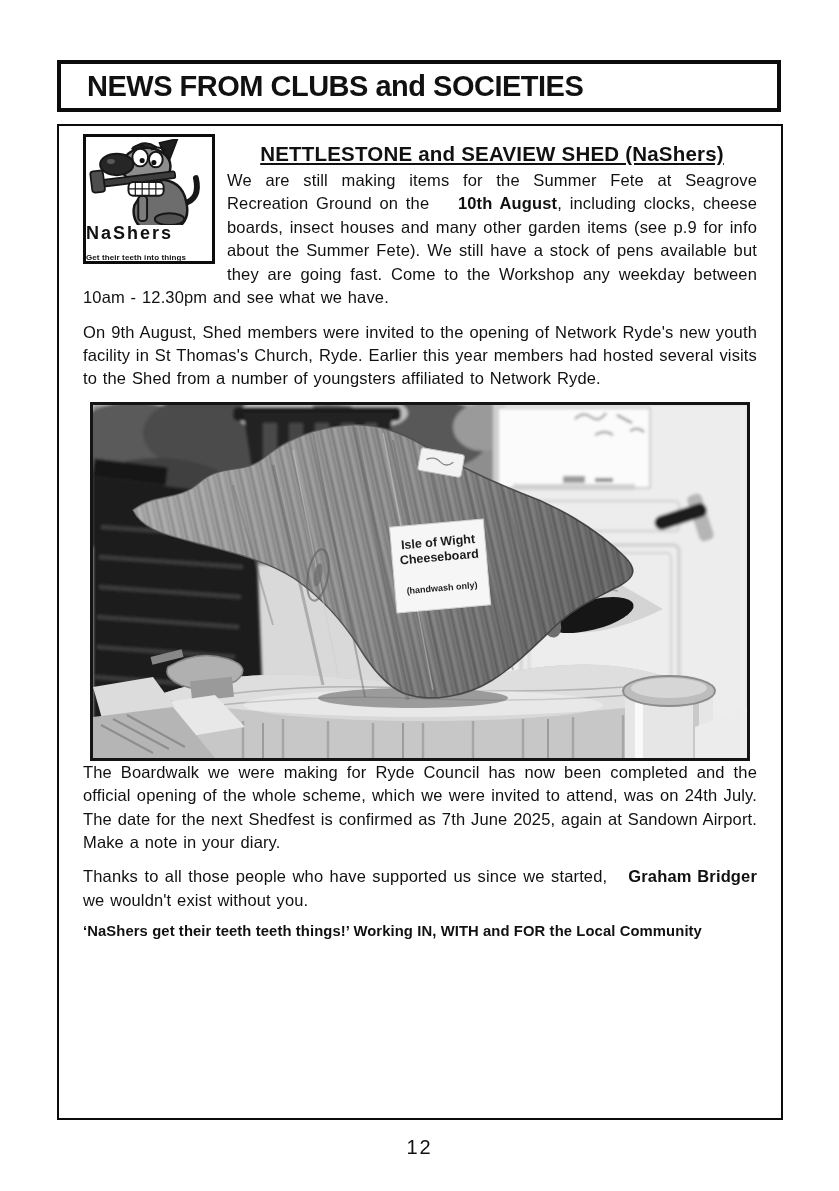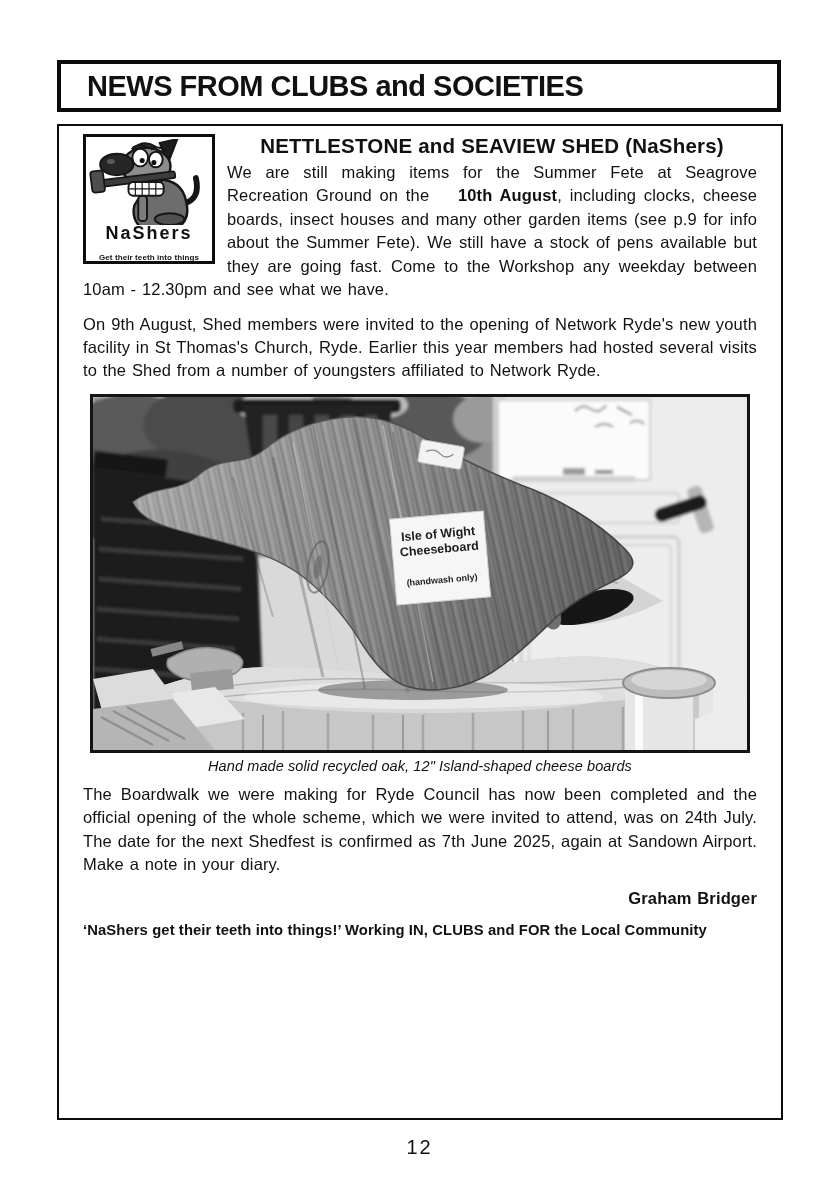--- a/index.html
+++ b/index.html
@@ -8,26 +8,26 @@
 
   .banner{position:absolute;left:57px;top:60px;width:724px;height:52px;border:4px solid #0c0c0c;
           box-sizing:border-box;display:flex;align-items:center;background:#fff;}
   .banner-title{font-weight:bold;font-size:29px;letter-spacing:-0.5px;padding-left:26px;white-space:nowrap;
                 transform:scaleY(1.04);transform-origin:left center;}
 
   .article-box{position:absolute;left:57px;top:124px;width:726px;min-height:996px;border:2px solid #0c0c0c;
                box-sizing:border-box;padding:6px 24px 10px;background:#fff;}
 
   .logo-box{float:left;width:132px;height:130px;border:3px solid #0c0c0c;box-sizing:border-box;
-            margin:2px 12px 2px 0;text-align:center;background:#fff;overflow:hidden;}
+            margin:2px 12px 2px 0;background:#fff;overflow:hidden;}
   .logo-box svg{display:block;margin:2px auto 0;}
   .logo-name{font-weight:bold;font-size:18px;letter-spacing:2px;line-height:1;margin-top:-1px;}
   .logo-tagline{font-weight:bold;font-size:8px;letter-spacing:0.1px;margin-top:11px;}
 
-  .article-title{font-size:20.5px;font-weight:bold;text-align:center;margin:2px 0 3px;letter-spacing:0.2px;}
+  .article-title{font-size:20.5px;font-weight:bold;text-align:center;margin:10px 0 3px;letter-spacing:0.2px;text-decoration:underline;}
   .article-subtitle{font-size:15px;font-weight:bold;text-align:center;margin:0 0 12px;}
 
   p.body{font-size:16.5px;line-height:1.42;text-align:justify;margin:0 0 11px;letter-spacing:0.15px;word-spacing:1px;}
   p.body b{font-weight:bold;margin-left:21px;}
 
   figure{margin:2px auto 0;width:660px;}
   .photo-frame{display:block;border:3px solid #141414;background:#ddd;}
   figcaption{text-align:center;font-style:italic;font-size:14.5px;margin:5px 0 9px;letter-spacing:0.1px;}
 
   .thanks{overflow:hidden;}
@@ -229,24 +229,23 @@
           <path d="M333,57 q8,-5 14,0 q7,5 13,-2" fill="none" stroke="#888" stroke-width="1.3"></path>
         </g>
 
         <g transform="rotate(-5 347 160)">
           <rect x="300" y="118" width="94" height="86" fill="#f6f6f6" stroke="#d0d0d0"></rect>
           <text x="347" y="141" text-anchor="middle" font-family="Liberation Sans, sans-serif" font-size="12.5" font-weight="bold" fill="#1c1c1c">Isle of Wight</text>
           <text x="347" y="156" text-anchor="middle" font-family="Liberation Sans, sans-serif" font-size="12.5" font-weight="bold" fill="#1c1c1c">Cheeseboard</text>
           <text x="347" y="186" text-anchor="middle" font-family="Liberation Sans, sans-serif" font-size="9" font-weight="bold" fill="#1c1c1c">(handwash only)</text>
         </g>
       </svg>
-      <figcaption>Hand made solid recycled oak, 12" Island-shaped cheese boards</figcaption>
     </figure>
 
     <p class="body">The Boardwalk we were making for Ryde Council has now been completed and the official opening of the whole scheme, which we were invited to attend, was on 24th July. The date for the next Shedfest is confirmed as 7th June 2025, again at Sandown Airport. Make a note in your diary.</p>
 
-    <p class="body thanks"><b class="signature">Graham Bridger</b></p>
-
-    <div class="footer-line">‘NaShers get their teeth into things!’ Working IN, CLUBS and FOR the Local Community</div>
+    <p class="body thanks"><b class="signature">Graham Bridger</b><span>Thanks to all those people who have supported us since we started, we wouldn't exist without you.</span></p>
+
+    <div class="footer-line">‘NaShers get their teeth teeth things!’ Working IN, WITH and FOR the Local Community</div>
   </div>
 
   <div class="page-number">12</div>
 </div>
 
 </body></html>

